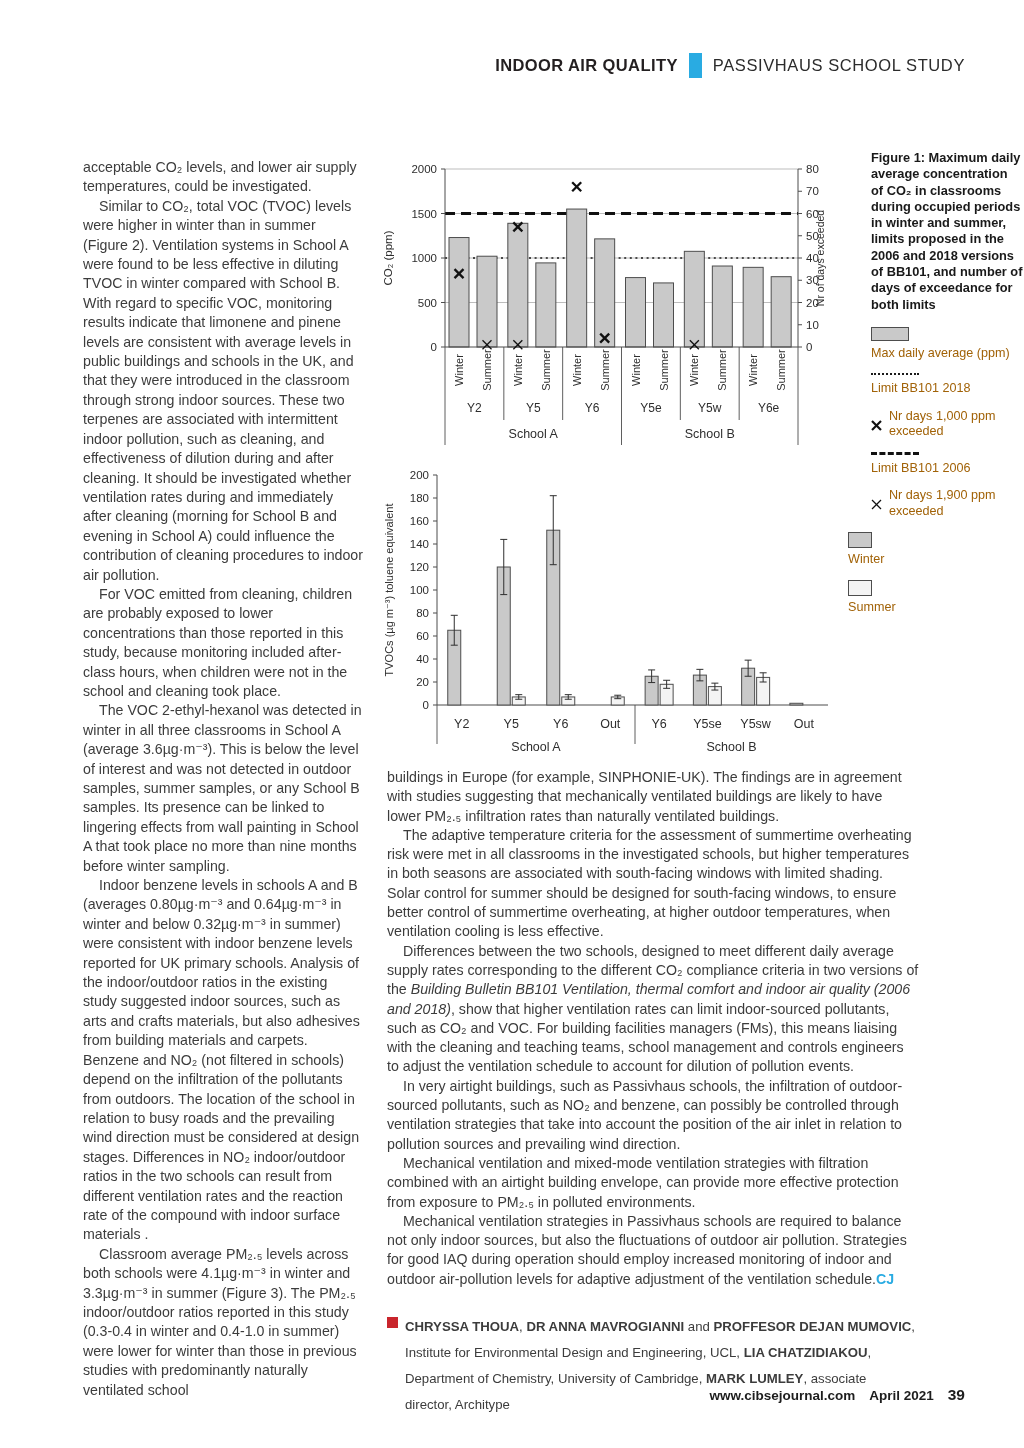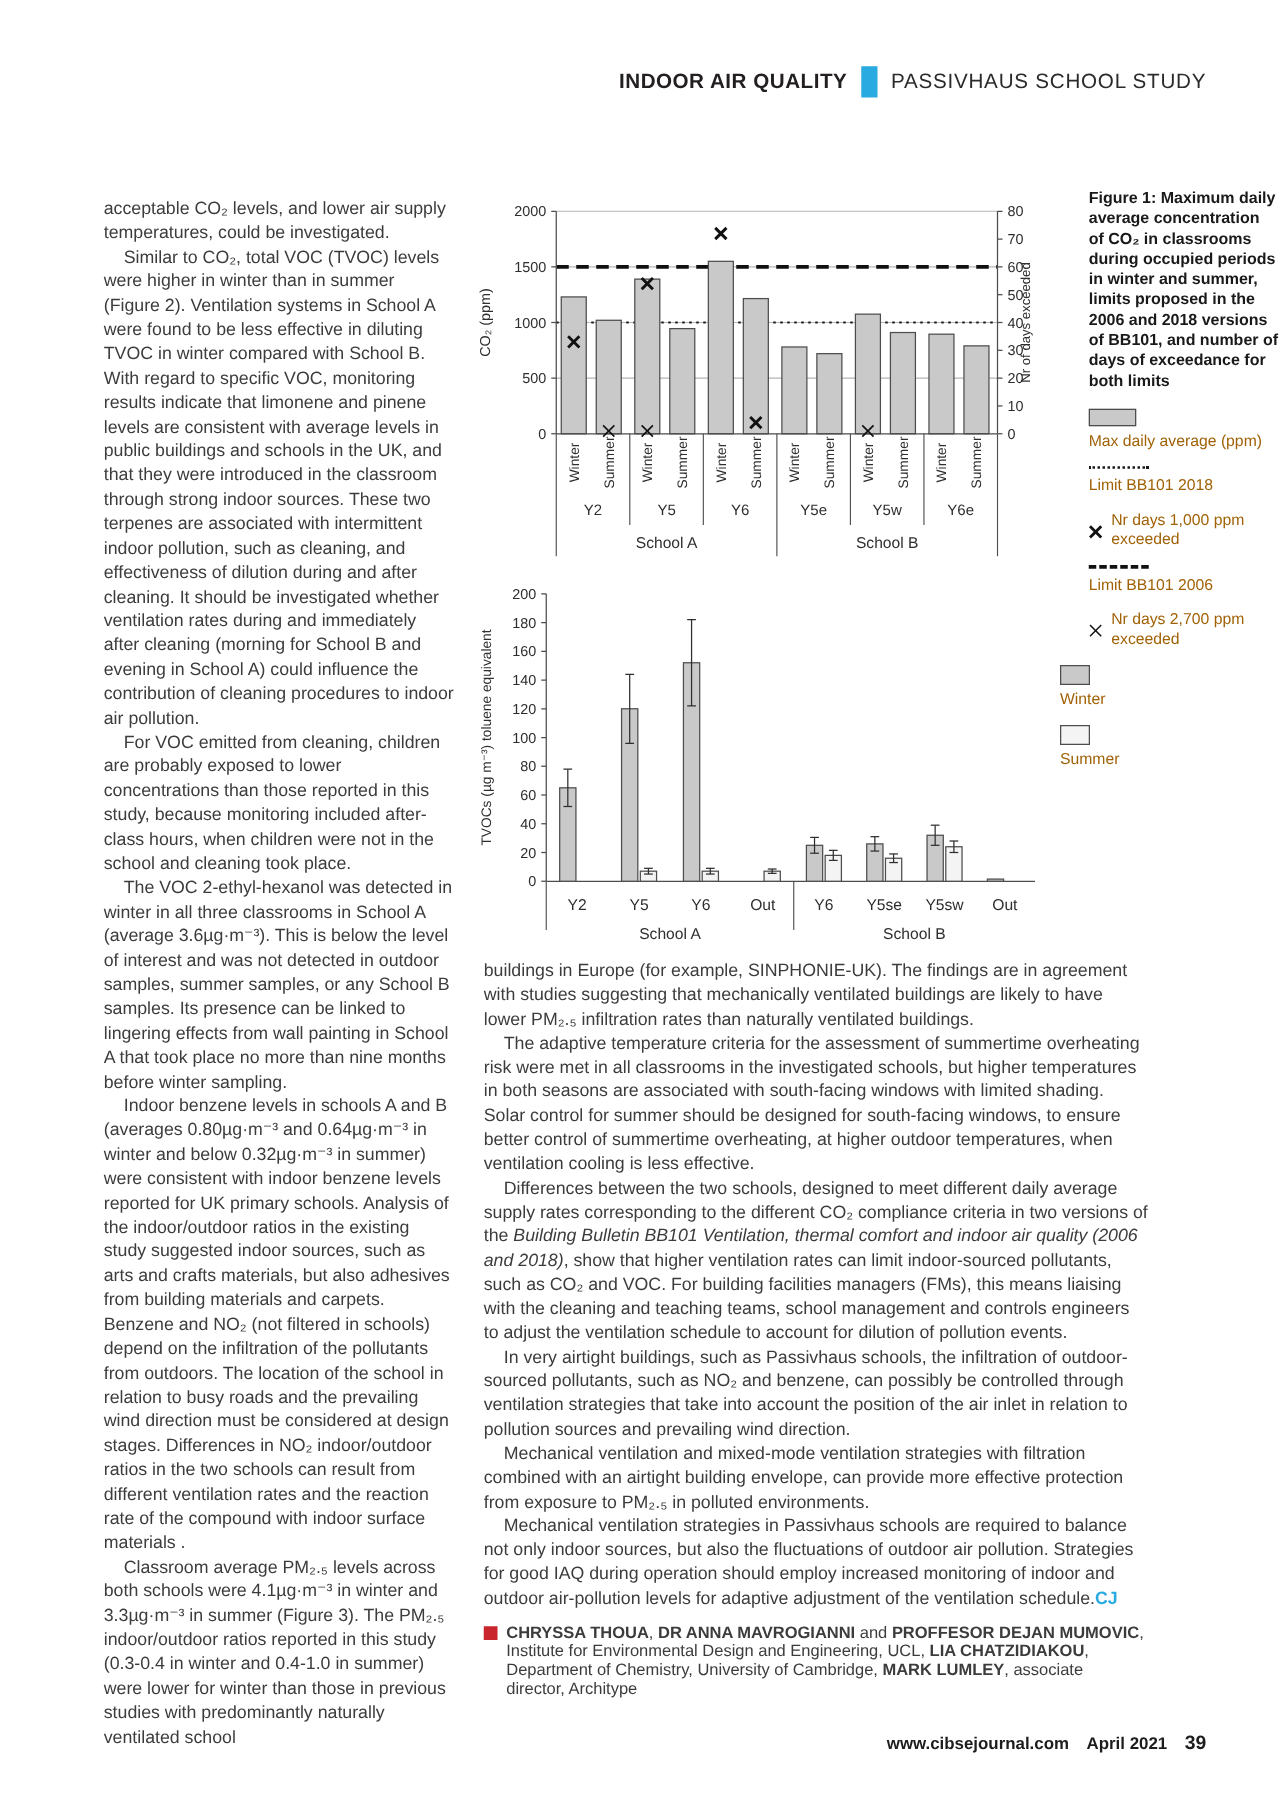--- a/index.html
+++ b/index.html
@@ -44,22 +44,22 @@
   .swatch{width:36px;height:12px;background:#c9c9c9;border:1px solid #4d4d4d;margin-bottom:5px;}
   .swatch.small{width:22px;height:14px;margin-bottom:4px;}
   .swatch.summer{background:#f4f4f4;}
   .line-glyph{width:48px;margin:4px 0 6px 0;}
   .dotted-glyph{border-top:2px dotted #1a1a1a;}
   .dashed-glyph{border-top:3px dashed #111111;}
   .legend-row{display:flex;gap:7px;margin-top:12px;align-items:center;}
   .legend-row svg{flex:0 0 auto;margin-top:2px;}
 
   
-  .author-block{position:relative;margin-top:9px;padding-left:18px;
-    font-size:13.2px;line-height:15px;color:#3c3c3c;width:512px;}
+  .author-block{position:relative;margin-top:25px;padding-left:18px;
+    font-size:13.2px;line-height:26px;color:#3c3c3c;width:512px;}
   .red-square{position:absolute;left:0;top:3px;width:11px;height:11px;}
 
   
   .page-footer{position:absolute;top:1386px;right:59px;display:flex;align-items:baseline;gap:14px;
     color:#1d1d1d;}
   .footer-site{font-weight:700;font-size:13.5px;}
   .footer-date{font-weight:700;font-size:13.5px;}
   .footer-page{font-weight:700;font-size:15.5px;}
 </style>
 </head>
@@ -218,21 +218,21 @@
       </div>
       <div class="legend-block">
         <div class="line-glyph dashed-glyph"></div>
         <div>Limit BB101 2006</div>
       </div>
       <div class="legend-row">
         <svg width="11" height="11">
           <line x1="1" y1="1" x2="10" y2="10" stroke="#111" stroke-width="1.2"></line>
           <line x1="1" y1="10" x2="10" y2="1" stroke="#111" stroke-width="1.2"></line>
         </svg>
-        <div>Nr days 2,700 ppm exceeded</div>
+        <div>Nr days 1,900 ppm exceeded</div>
       </div>
     </div>
   </div>
 
   <div class="fig-chart" style="left:375px;top:460px;width:460px;height:300px;">
     <svg id="fig2svg" width="460" height="300" xmlns="http://www.w3.org/2000/svg">
         <g>
           <line x1="62" y1="15" x2="62" y2="245" stroke="#4d4d4d" stroke-width="1"></line>
           <line x1="62" y1="245" x2="453" y2="245" stroke="#4d4d4d" stroke-width="1"></line>
           <line x1="58" y1="245" x2="62" y2="245" stroke="#4d4d4d" stroke-width="1"></line>

